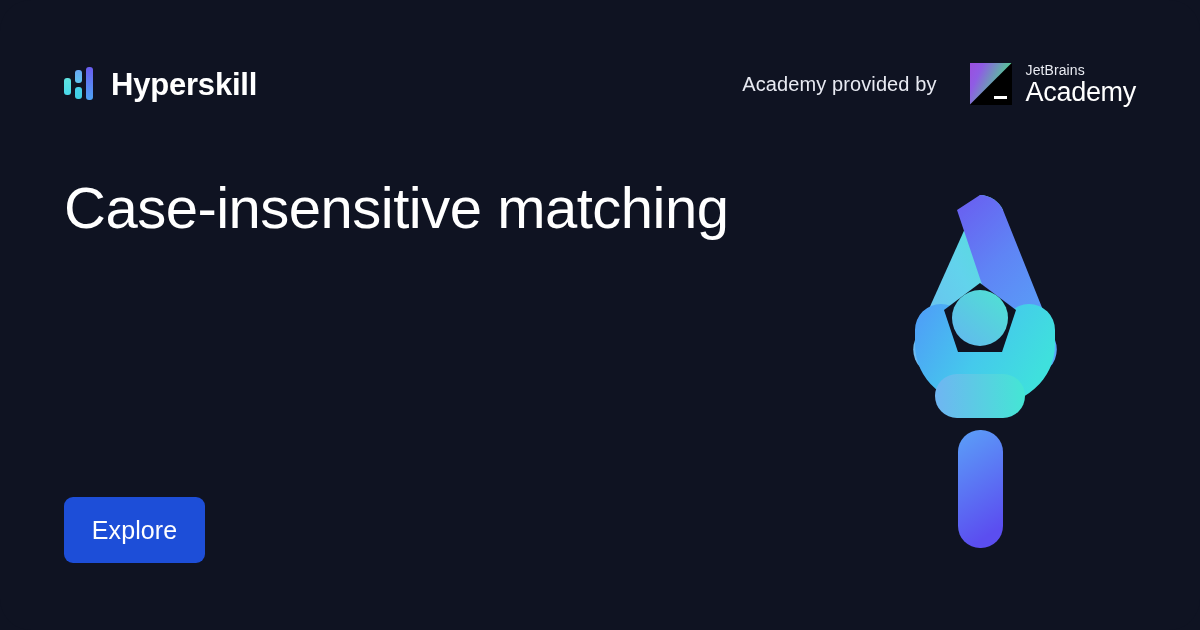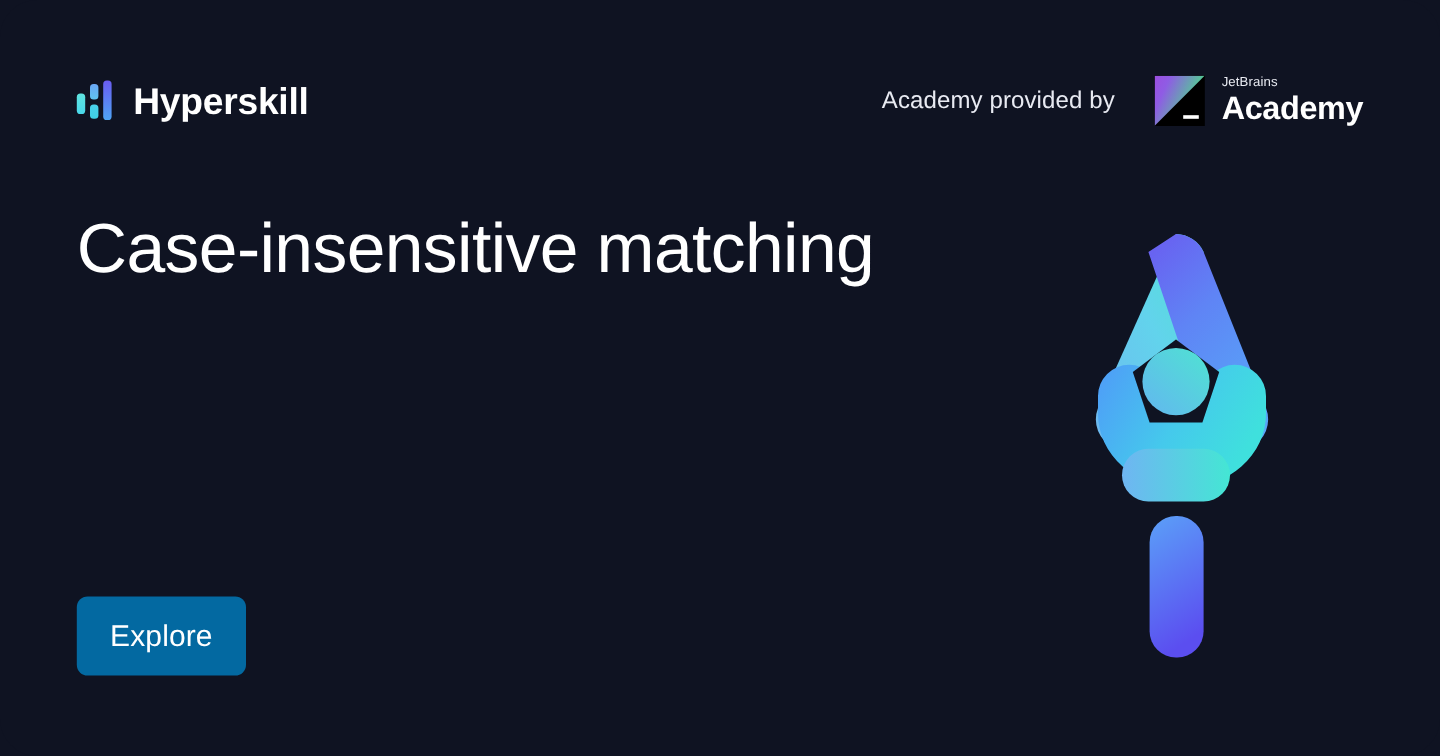--- a/index.html
+++ b/index.html
@@ -121,29 +121,29 @@
     right: 5px;
     bottom: 6px;
     width: 13px;
     height: 3px;
     background: #ffffff;
   }
 
   .jb-text { display: flex; flex-direction: column; line-height: 1; }
   .jb-text-top {
     color: #e9ebf2;
-    font-size: 11px;
+    font-size: 14px;
     font-weight: normal;
     letter-spacing: 0.1px;
     margin-bottom: 2px;
   }
   .jb-text-bottom {
     color: #ffffff;
     font-size: 27px;
-    font-weight: bold;
+    font-weight: normal;
     letter-spacing: -0.3px;
   }
 
   
   .content {
     position: absolute;
     left: 64px;
     top: 168px;
     width: 800px;
   }
@@ -164,21 +164,21 @@
     letter-spacing: 0.1px;
     margin-top: 47px;
   }
 
   .explore-btn {
     position: absolute;
     left: 64px;
     top: 497px;
     width: 141px;
     height: 66px;
-    background: #0369a1;
+    background: #1d4ed8;
     border: none;
     border-radius: 9px;
     color: #ffffff;
     font-family: "Liberation Sans", sans-serif;
     font-size: 25px;
     font-weight: normal;
     letter-spacing: 0.1px;
     cursor: pointer;
     display: flex;
     align-items: center;

